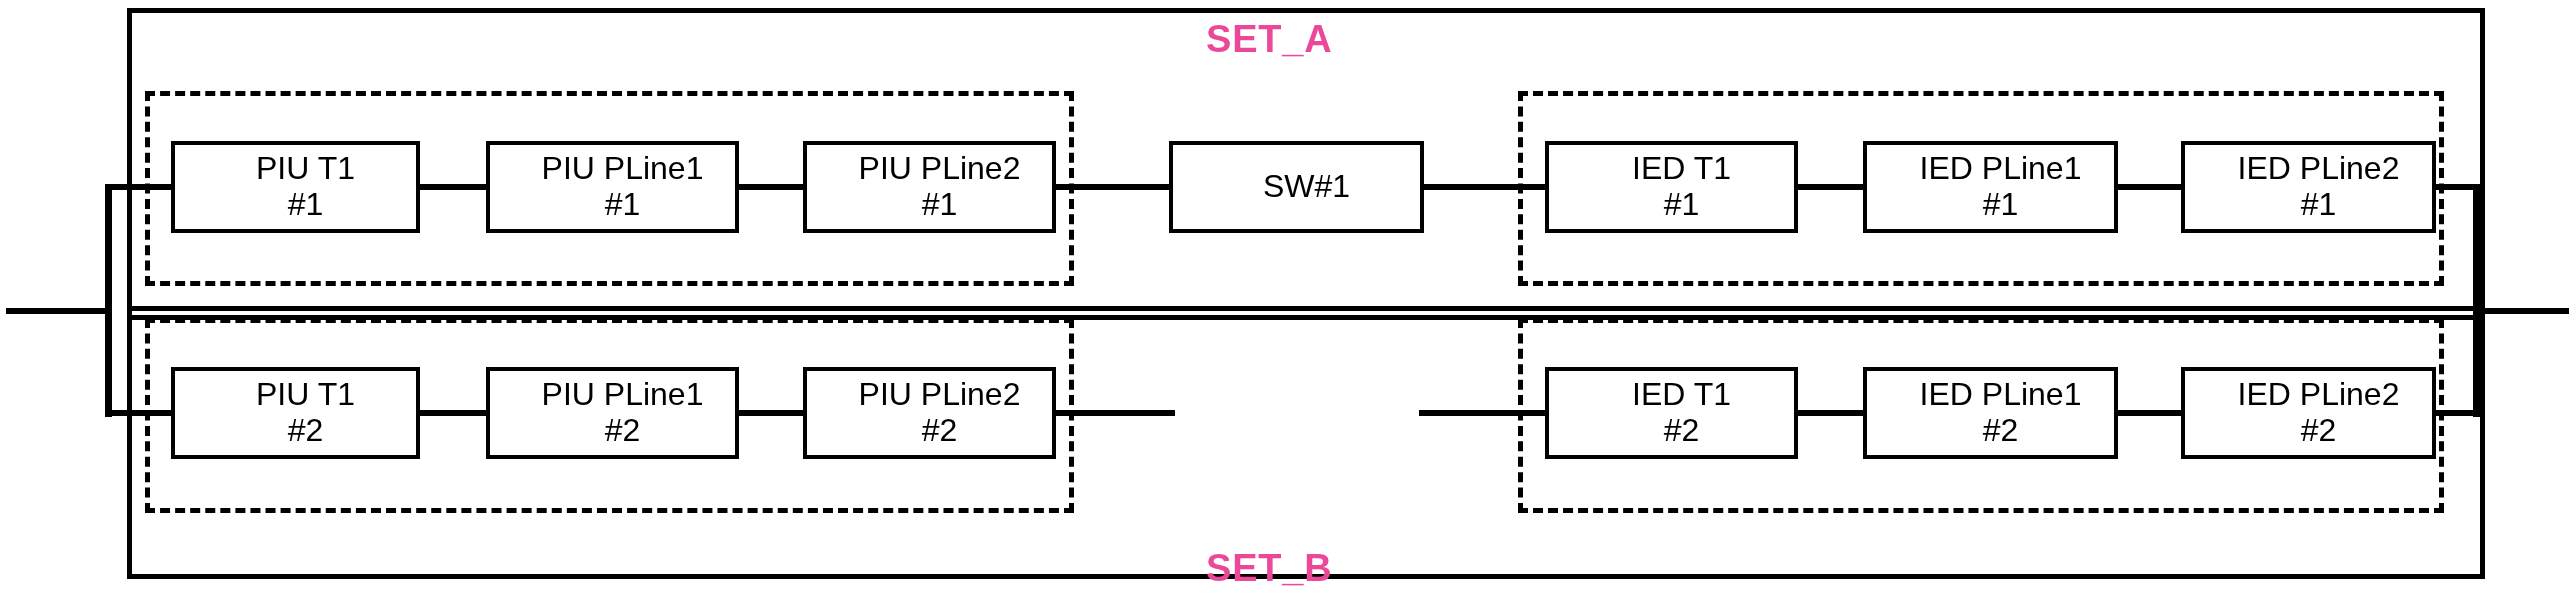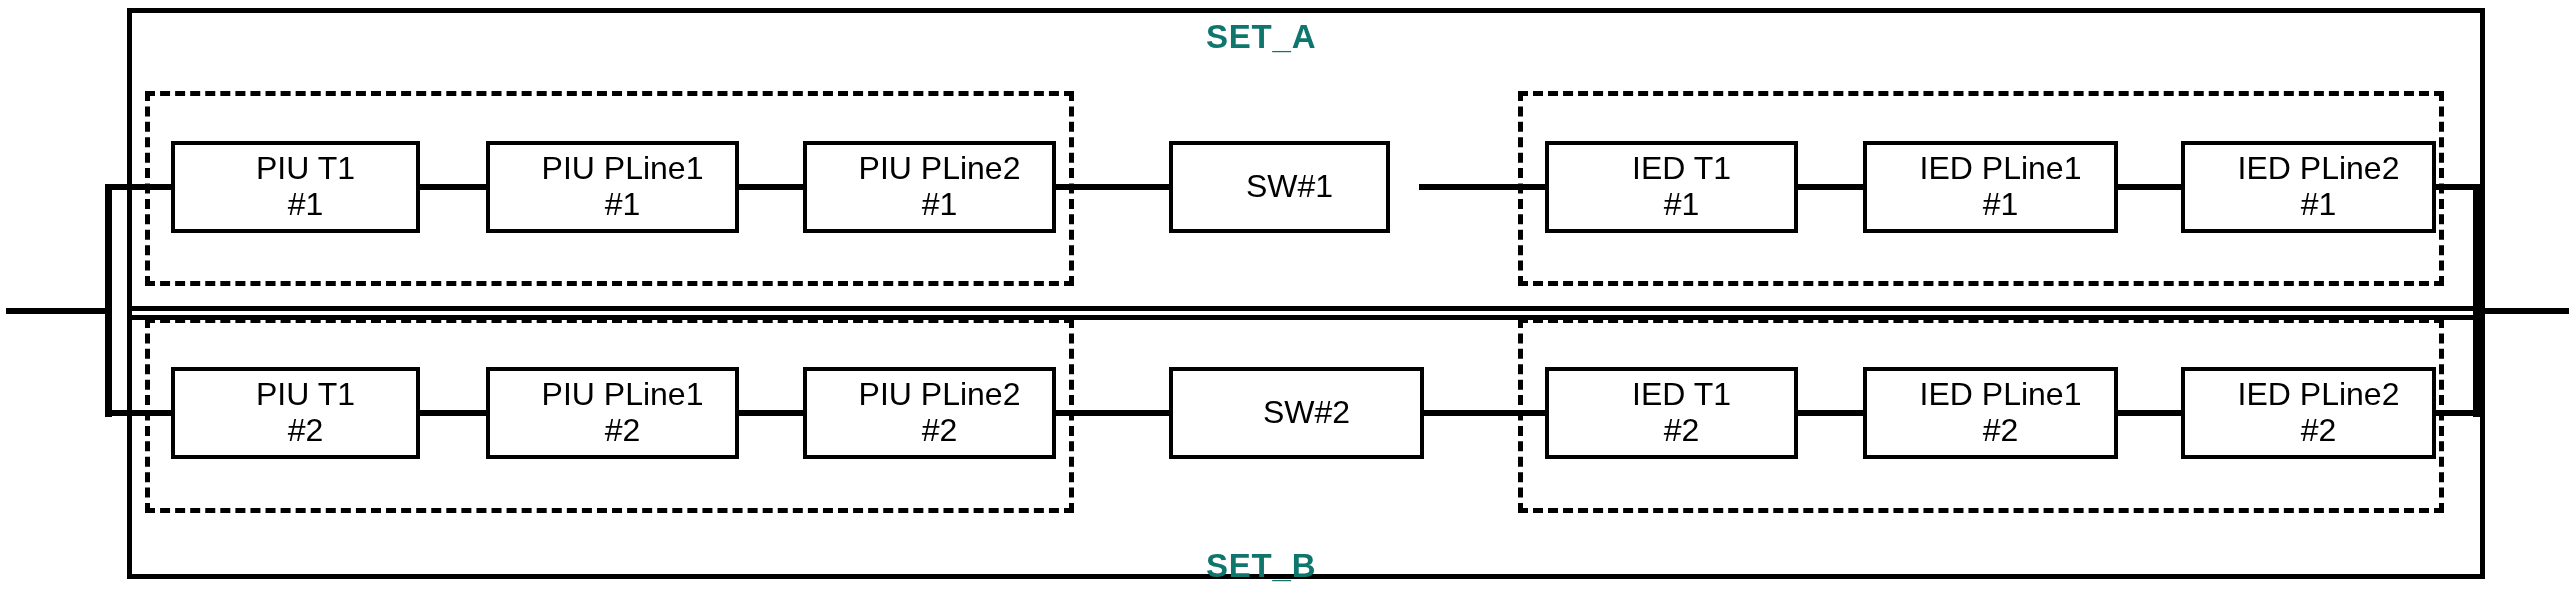--- a/index.html
+++ b/index.html
@@ -56,23 +56,23 @@
     z-index: 4;
   }
   .wire-v {
     position: absolute;
     width: 5.6px;
     background: #000;
     z-index: 4;
   }
   .set-label {
     position: absolute;
-    font-size: 33px;
+    font-size: 38px;
     font-weight: bold;
-    color: #0f766e;
+    color: #ec4899;
     letter-spacing: 0.8px;
     white-space: nowrap;
     z-index: 7;
   }
   .divider {
     position: absolute;
     height: 4.8px;
     background: #000;
     z-index: 5;
   }
@@ -113,21 +113,21 @@
     <span class="l2">#1</span>
   </div>
   <div class="node-box" style="left:486px; top:141px; width:253px; height:92px;">
     <span class="l1">PIU PLine1</span>
     <span class="l2">#1</span>
   </div>
   <div class="node-box" style="left:803px; top:141px; width:253px; height:92px;">
     <span class="l1">PIU PLine2</span>
     <span class="l2">#1</span>
   </div>
-  <div class="node-box" style="left:1169px; top:141px; width:221px; height:92px;align-items:center;">
+  <div class="node-box" style="left:1169px; top:141px; width:255px; height:92px;align-items:center;">
     <span class="l1">SW#1</span>
   </div>
   <div class="node-box" style="left:1545px; top:141px; width:253px; height:92px;">
     <span class="l1">IED T1</span>
     <span class="l2">#1</span>
   </div>
   <div class="node-box" style="left:1863px; top:141px; width:255px; height:92px;">
     <span class="l1">IED PLine1</span>
     <span class="l2">#1</span>
   </div>
@@ -156,23 +156,20 @@
     <span class="l2">#2</span>
   </div>
   <div class="node-box" style="left:486px; top:367px; width:253px; height:92px;">
     <span class="l1">PIU PLine1</span>
     <span class="l2">#2</span>
   </div>
   <div class="node-box" style="left:803px; top:367px; width:253px; height:92px;">
     <span class="l1">PIU PLine2</span>
     <span class="l2">#2</span>
   </div>
-  <div class="node-box" style="left:1169px; top:367px; width:255px; height:92px;">
-    <span class="l1">SW#2</span>
-  </div>
   <div class="node-box" style="left:1545px; top:367px; width:253px; height:92px;">
     <span class="l1">IED T1</span>
     <span class="l2">#2</span>
   </div>
   <div class="node-box" style="left:1863px; top:367px; width:255px; height:92px;">
     <span class="l1">IED PLine1</span>
     <span class="l2">#2</span>
   </div>
   <div class="node-box" style="left:2181px; top:367px; width:255px; height:92px;">
     <span class="l1">IED PLine2</span>

